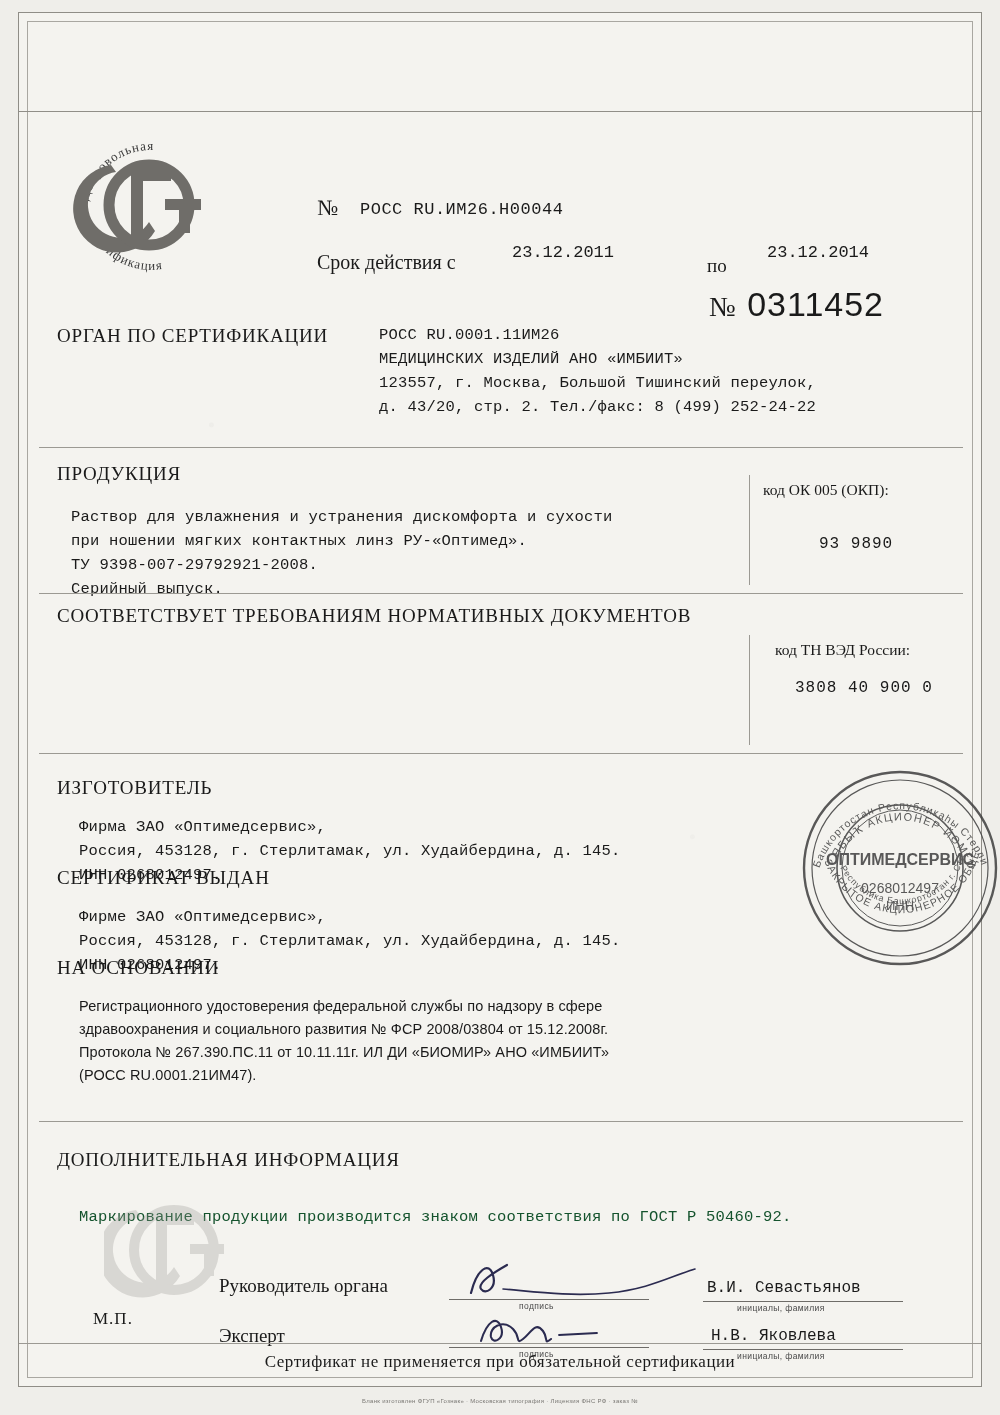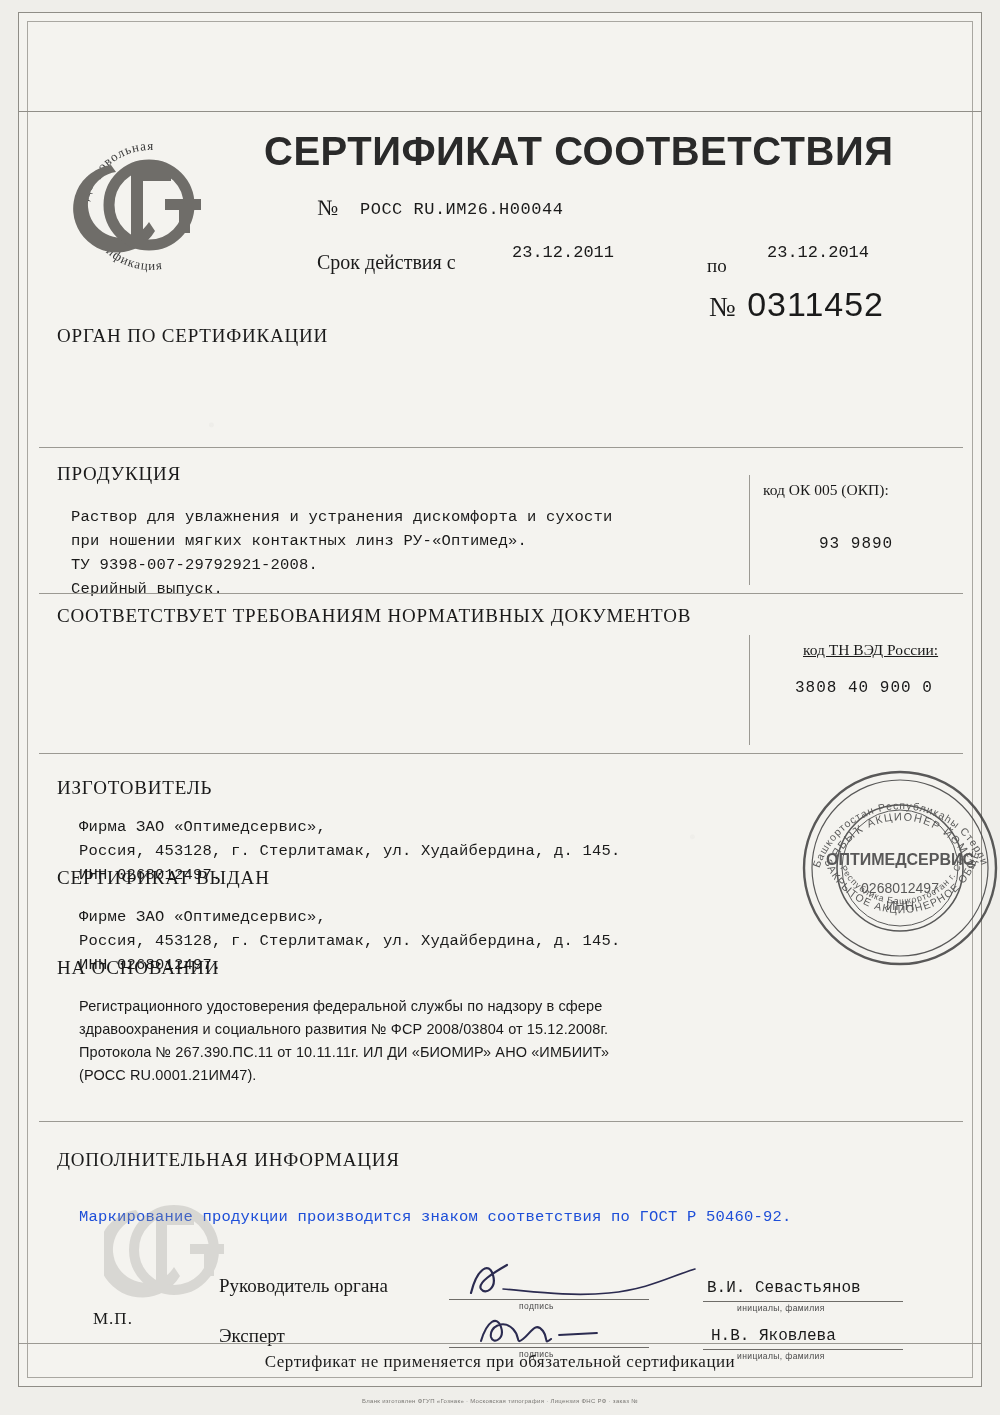--- a/index.html
+++ b/index.html
@@ -243,58 +243,61 @@
         <path d="M8,6 a44,44 0 1 0 44,66 l-6,-9 a33,33 0 1 1 -33,-50 z" fill="#6f6d69"></path>
         <circle cx="46" cy="46" r="40" fill="none" stroke="#6f6d69" stroke-width="11"></circle>
         <rect x="28" y="10" width="12" height="74" fill="#6f6d69"></rect>
         <rect x="28" y="10" width="40" height="12" fill="#6f6d69"></rect>
         <rect x="62" y="40" width="36" height="11" fill="#6f6d69"></rect>
         <rect x="76" y="40" width="11" height="34" fill="#6f6d69"></rect>
       </g>
     </svg>
   </div>
 
-  <div class="title">СЕРТИФИКАТ СООТВЕТСТВИЯ</div>
 
   <div class="num-row">
     <span class="no-symbol">№</span>
     <span class="val">РОСС RU.ИМ26.Н00044</span>
   </div>
 
   <div class="valid-row">
     <span class="lbl">Срок действия с</span>
     <span class="d1">23.12.2011</span>
     <span class="po">по</span>
     <span class="d2">23.12.2014</span>
   </div>
 
   <div class="big-number">
     <span class="hash">№</span>
     <span>0311452</span>
   </div>
 
   <div class="sec-head" style="left:38px;top:312px;">ОРГАН ПО СЕРТИФИКАЦИИ</div>
+  <div class="mono" style="position:absolute;left:360px;top:310px;">РОСС RU.0001.11ИМ26
+МЕДИЦИНСКИХ ИЗДЕЛИЙ АНО «ИМБИИТ»
+123557, г. Москва, Большой Тишинский переулок,
+д. 43/20, стр. 2. Тел./факс: 8 (499) 252-24-22</div>
   <div class="rule" style="left:20px;top:434px;width:924px;"></div>
 
   <div class="sec-head" style="left:38px;top:450px;">ПРОДУКЦИЯ</div>
   <div class="mono" style="position:absolute;left:52px;top:492px;">Раствор для увлажнения и устранения дискомфорта и сухости
 при ношении мягких контактных линз РУ-«Оптимед».
 ТУ 9398-007-29792921-2008.
 Серийный выпуск.</div>
 
   <div class="vline" style="left:730px;top:462px;height:110px;"></div>
   <div class="side-label" style="left:744px;top:468px;">код ОК 005 (ОКП):</div>
   <div class="side-val" style="left:800px;top:522px;">93 9890</div>
 
   <div class="rule" style="left:20px;top:580px;width:924px;"></div>
 
   <div class="sec-head" style="left:38px;top:592px;">СООТВЕТСТВУЕТ ТРЕБОВАНИЯМ НОРМАТИВНЫХ ДОКУМЕНТОВ</div>
 
   <div class="vline" style="left:730px;top:622px;height:110px;"></div>
-  <div class="side-label" style="left:784px;top:628px;text-decoration:underline;">код ТН ВЭД России:</div>
+  <div class="side-label" style="left:756px;top:628px;">код ТН ВЭД России:</div>
   <div class="side-val" style="left:776px;top:666px;">3808 40 900 0</div>
 
   <div class="rule" style="left:20px;top:740px;width:924px;"></div>
 
   <div class="sec-head" style="left:38px;top:764px;">ИЗГОТОВИТЕЛЬ</div>
   <div class="mono" style="position:absolute;left:60px;top:802px;">Фирма ЗАО «Оптимедсервис»,
 Россия, 453128, г. Стерлитамак, ул. Худайбердина, д. 145.
 ИНН 0268012497.</div>
 
   <div class="sec-head" style="left:38px;top:854px;">СЕРТИФИКАТ ВЫДАН</div>
@@ -336,21 +339,21 @@
       <text font-family="Liberation Sans, sans-serif" font-size="9" fill="#3e3e3e" letter-spacing="0.8">
         <textPath href="#sBot2" startOffset="8%">Республика Башкортостан г. Стерлитамак</textPath>
       </text>
       <text x="103" y="100" text-anchor="middle" font-family="Liberation Sans, sans-serif" font-size="16" font-weight="bold" fill="#3e3e3e">ОПТИМЕДСЕРВИС</text>
       <text x="103" y="128" text-anchor="middle" font-family="Liberation Sans, sans-serif" font-size="14" fill="#3e3e3e">0268012497</text>
       <text x="103" y="145" text-anchor="middle" font-family="Liberation Sans, sans-serif" font-size="13" fill="#3e3e3e">ИНН</text>
     </svg>
   </div>
 
   <div class="sec-head" style="left:38px;top:1136px;">ДОПОЛНИТЕЛЬНАЯ ИНФОРМАЦИЯ</div>
-  <div class="mono" style="position:absolute;left:60px;top:1192px;color:#1d4ed8;">Маркирование продукции производится знаком соответствия по ГОСТ Р 50460-92.</div>
+  <div class="mono" style="position:absolute;left:60px;top:1192px;color:#14532d;">Маркирование продукции производится знаком соответствия по ГОСТ Р 50460-92.</div>
 
   <div class="watermark">
     <svg width="175" height="150" viewBox="0 0 175 150">
       <g transform="translate(24,16)">
         <path d="M8,6 a44,44 0 1 0 44,66 l-6,-9 a33,33 0 1 1 -33,-50 z" fill="#9a9894"></path>
         <circle cx="46" cy="46" r="40" fill="none" stroke="#9a9894" stroke-width="10"></circle>
         <rect x="28" y="10" width="11" height="74" fill="#9a9894"></rect>
         <rect x="28" y="10" width="38" height="11" fill="#9a9894"></rect>
         <rect x="62" y="40" width="34" height="10" fill="#9a9894"></rect>
         <rect x="76" y="40" width="10" height="32" fill="#9a9894"></rect>

